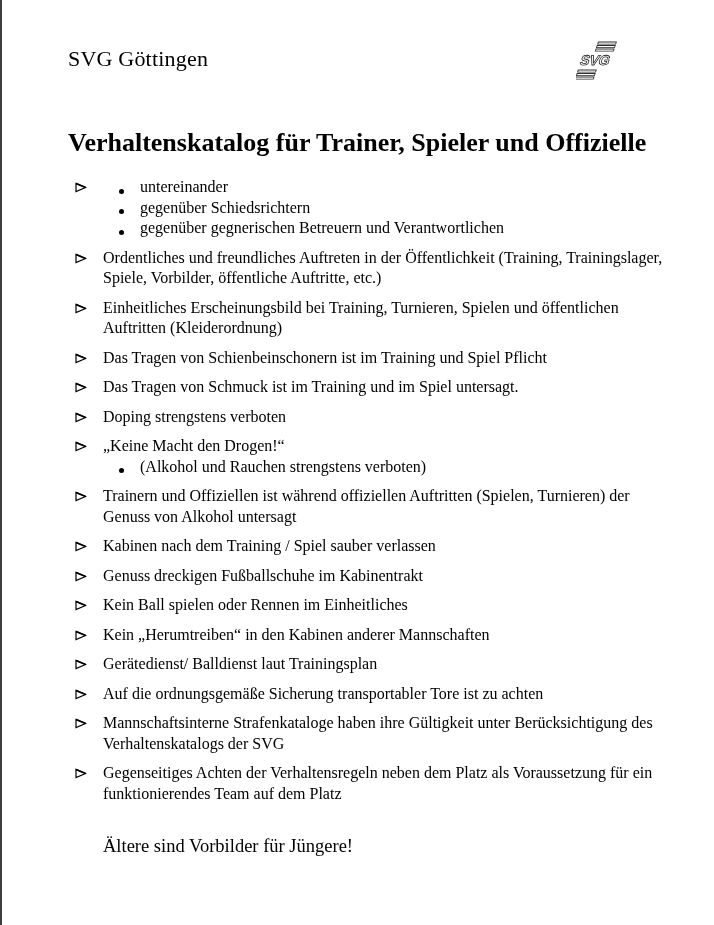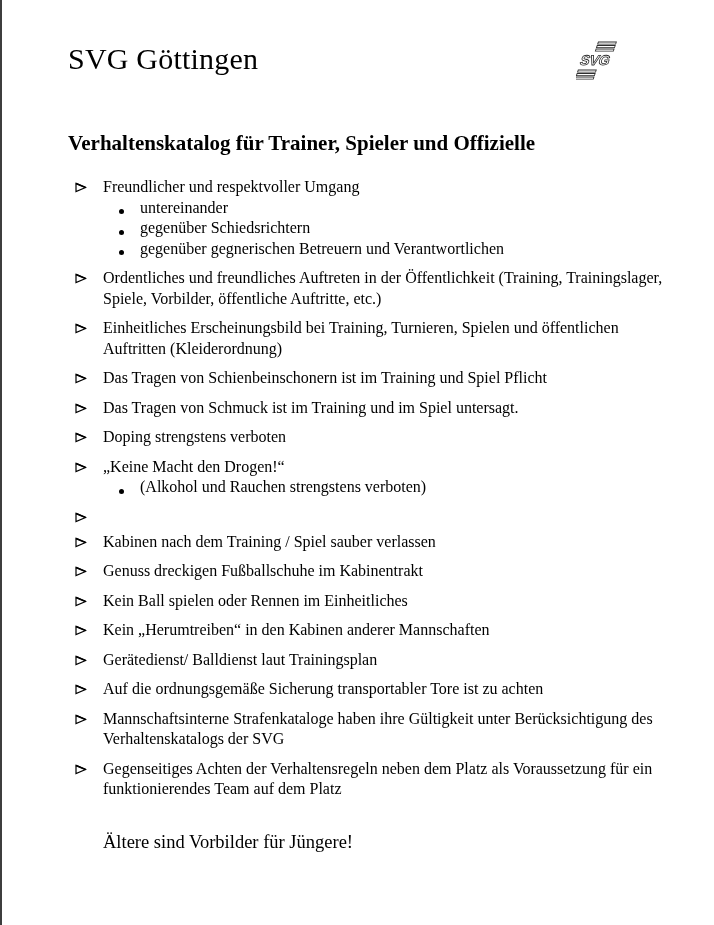--- a/index.html
+++ b/index.html
@@ -19,31 +19,31 @@
   .page {
     box-sizing: border-box;
     padding: 46px 36px 0 68px;
   }
   .header-row {
     display: flex;
     justify-content: space-between;
     align-items: flex-start;
   }
   .org-name {
-    font-size: 30px;
+    font-size: 22px;
     line-height: 25px;
     letter-spacing: 0.2px;
   }
   .club-logo {
     margin-right: 60px;
     margin-top: -6px;
   }
   .page-title {
     margin: 42px 0 0 0;
-    font-size: 21px;
+    font-size: 26px;
     line-height: 26px;
     font-weight: bold;
   }
   .rules {
     margin-top: 21px;
   }
   .rule {
     display: flex;
     margin-bottom: 9px;
   }
@@ -113,21 +113,20 @@
   <div class="rules">
 
       <div class="rule">
         <span class="arrow-cell">
           <svg width="12" height="11" viewBox="0 0 12 11" aria-hidden="true">
             <path d="M1 1.4 L10.6 5.5 L1 9.6 Z" fill="#ffffff" stroke="#000000" stroke-width="1.2"></path>
             <path d="M1 1.4 L10.6 5.5" stroke="#000000" stroke-width="1.6"></path>
           </svg>
         </span>
         <div class="rule-body">
-          <div class="rule-text">Freundlicher und respektvoller Umgang</div>
           <div class="subs">
 
               <div class="sub">
                 <span class="dot-cell">
                 <span class="dot"></span>
               </span>
                 <span class="sub-text">untereinander</span>
               </div>
 
 
@@ -235,20 +234,21 @@
       </div>
 
       <div class="rule">
         <span class="arrow-cell">
           <svg width="12" height="11" viewBox="0 0 12 11" aria-hidden="true">
             <path d="M1 1.4 L10.6 5.5 L1 9.6 Z" fill="#ffffff" stroke="#000000" stroke-width="1.2"></path>
             <path d="M1 1.4 L10.6 5.5" stroke="#000000" stroke-width="1.6"></path>
           </svg>
         </span>
         <div class="rule-body">
+          <div class="rule-text">Trainern und Offiziellen ist während offiziellen Auftritten (Spielen, Turnieren) der Genuss von Alkohol untersagt</div>
         </div>
       </div>
 
       <div class="rule">
         <span class="arrow-cell">
           <svg width="12" height="11" viewBox="0 0 12 11" aria-hidden="true">
             <path d="M1 1.4 L10.6 5.5 L1 9.6 Z" fill="#ffffff" stroke="#000000" stroke-width="1.2"></path>
             <path d="M1 1.4 L10.6 5.5" stroke="#000000" stroke-width="1.6"></path>
           </svg>
         </span>

